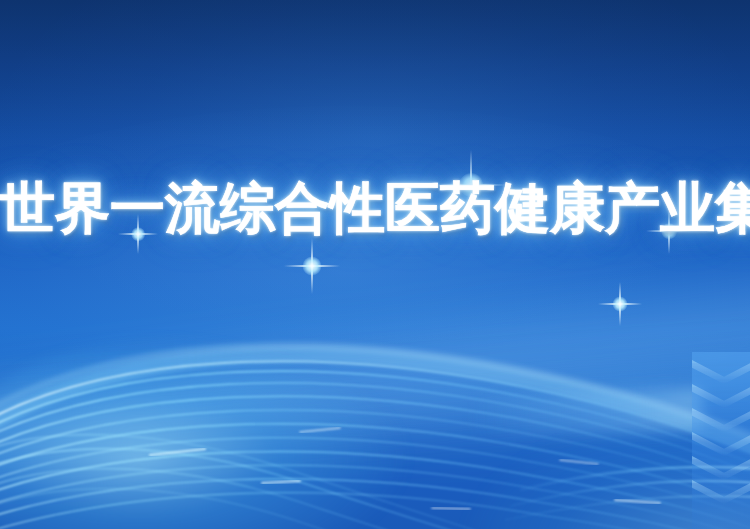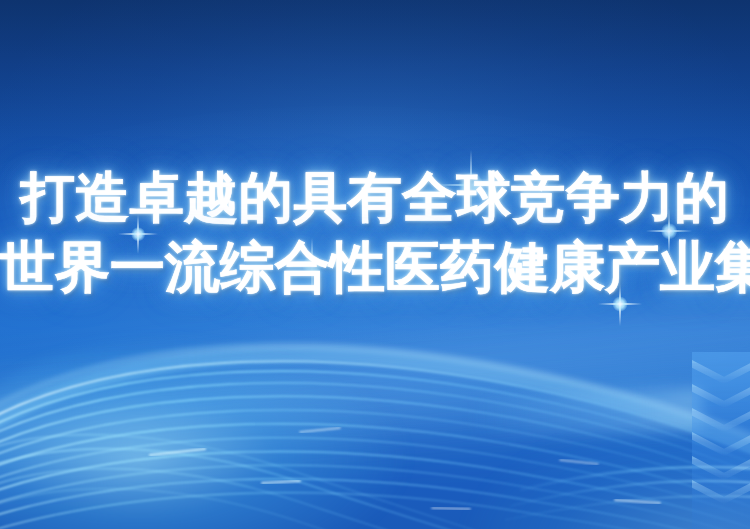--- a/index.html
+++ b/index.html
@@ -239,17 +239,16 @@
       <i class="v"></i>
       <span class="core"></span>
   </div>
   <div class="sparkle" style="left:598px;top:282px;width:44px;height:44px;">
     <i class="h"></i>
       <i class="v"></i>
       <span class="core"></span>
   </div>
 
   <div class="headline">
-    <div class="hl-line hl-line-1 hl-sheen">打造卓越的具有全球竞争力的</div>
     <div class="hl-line hl-line-2 hl-sheen">世界一流综合性医药健康产业集团</div>
   </div>
 
 </div>
 
 </body></html>

